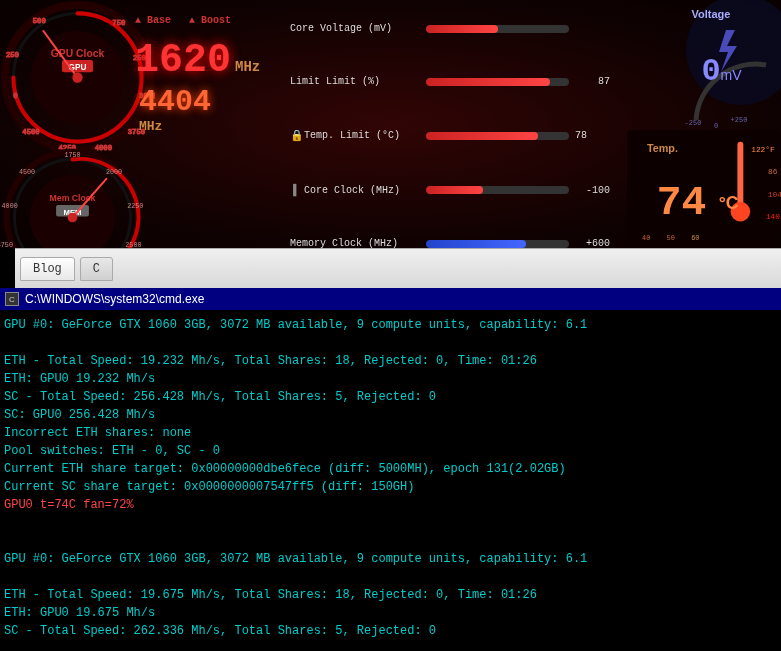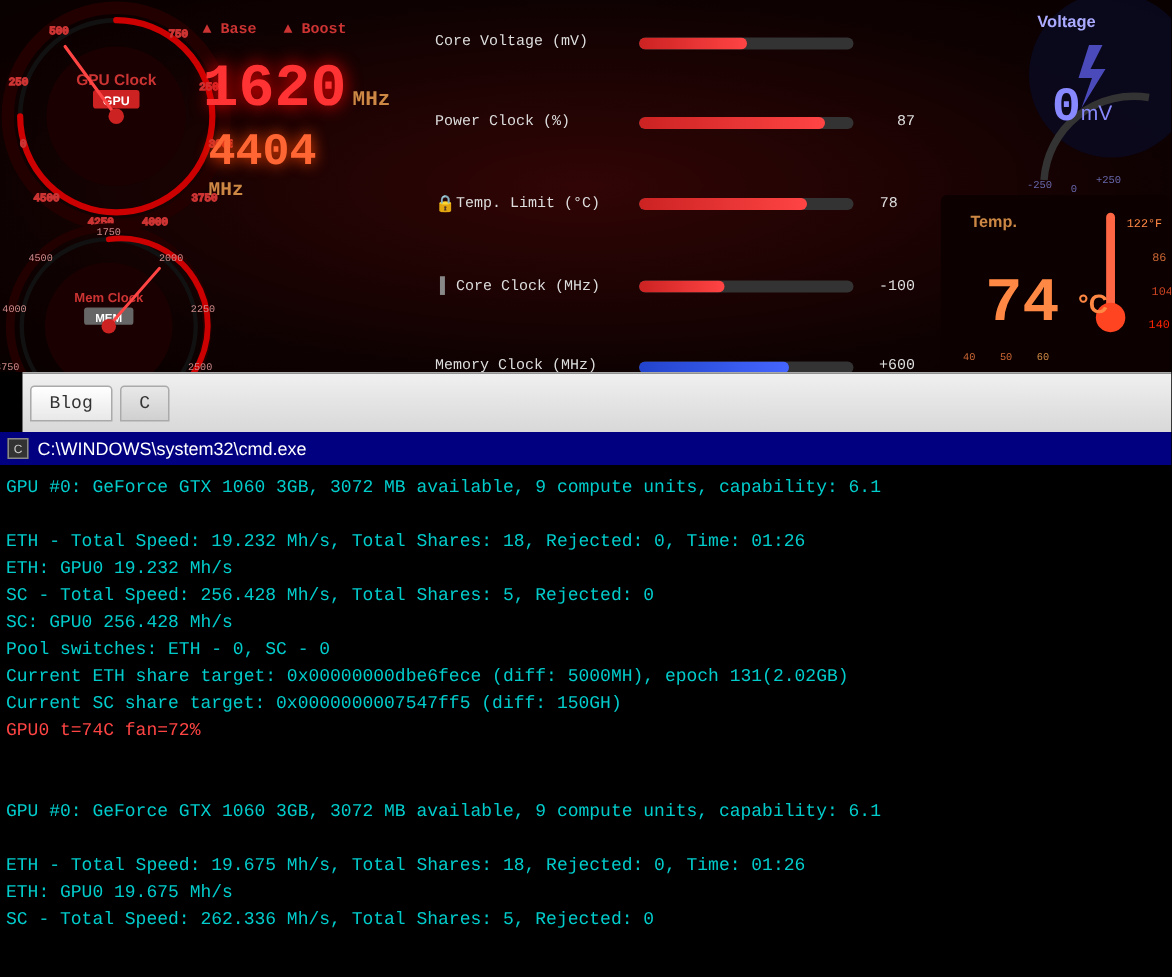--- a/index.html
+++ b/index.html
@@ -226,34 +226,34 @@
 
     <div class="slider-row">
       <span class="slider-label" style="color:#ddd;font-size:10px;width:130px;">Core Voltage (mV)</span>
       <div class="slider-track" style="flex:1;height:8px;background:#333;border-radius:4px;margin:0 6px;position:relative;">
         <div style="width:50%;height:100%;background:linear-gradient(90deg,#cc2222,#ff4444);border-radius:4px;"></div>
       </div>
       <span class="slider-value" style="color:#ddd;font-size:10px;width:35px;text-align:right;"></span>
     </div>
 
     <div class="slider-row">
-      <span class="slider-label" style="color:#ddd;font-size:10px;width:130px;">Power Clock (%)</span>
+      <span class="slider-label" style="color:#ddd;font-size:10px;width:130px;">Limit Limit (%)</span>
       <div class="slider-track" style="flex:1;height:8px;background:#333;border-radius:4px;margin:0 6px;position:relative;">
         <div style="width:87%;height:100%;background:linear-gradient(90deg,#cc2222,#ff4444);border-radius:4px;"></div>
       </div>
       <span class="slider-value" style="color:#ddd;font-size:10px;width:35px;text-align:right;">87</span>
     </div>
 
     <div class="slider-row">
       <span style="color:#888;font-size:11px;width:14px;">🔒</span>
       <span class="slider-label" style="color:#ddd;font-size:10px;width:116px;">Temp. Limit (°C)</span>
       <div class="slider-track" style="flex:1;height:8px;background:#333;border-radius:4px;margin:0 6px;position:relative;">
         <div style="width:78%;height:100%;background:linear-gradient(90deg,#cc2222,#ff4444);border-radius:4px;"></div>
       </div>
-      <span class="slider-value" style="color:#ddd;font-size:10px;width:35px;text-align:center;">78</span>
+      <span class="slider-value" style="color:#ddd;font-size:10px;width:35px;text-align:left;">78</span>
     </div>
 
     <div class="slider-row">
       <span style="color:#888;font-size:11px;width:14px;">▐</span>
       <span class="slider-label" style="color:#ddd;font-size:10px;width:116px;">Core Clock (MHz)</span>
       <div class="slider-track" style="flex:1;height:8px;background:#333;border-radius:4px;margin:0 6px;position:relative;">
         <div style="width:40%;height:100%;background:linear-gradient(90deg,#cc2222,#ff4444);border-radius:4px;"></div>
       </div>
       <span class="slider-value" style="color:#ddd;font-size:10px;width:35px;text-align:right;">-100</span>
     </div>
@@ -339,20 +339,21 @@
   <span>C:\WINDOWS\system32\cmd.exe</span>
 </div>
 
 <div class="cmd-window" id="cmd-output">
 <div class="cmd-line" style="color: rgb(0, 204, 204);">GPU #0: GeForce GTX 1060 3GB, 3072 MB available, 9 compute units, capability: 6.1</div>
     <div class="cmd-line" style="color: rgb(204, 204, 204);">&nbsp;</div>
     <div class="cmd-line" style="color: rgb(0, 204, 204);">ETH - Total Speed: 19.232 Mh/s, Total Shares: 18, Rejected: 0, Time: 01:26</div>
     <div class="cmd-line" style="color: rgb(0, 204, 204);">ETH: GPU0 19.232 Mh/s</div>
     <div class="cmd-line" style="color: rgb(0, 204, 204);">SC - Total Speed: 256.428 Mh/s, Total Shares: 5, Rejected: 0</div>
     <div class="cmd-line" style="color: rgb(0, 204, 204);">SC: GPU0 256.428 Mh/s</div>
+    <div class="cmd-line" style="color: rgb(0, 204, 204);">Incorrect ETH shares: none</div>
     <div class="cmd-line" style="color: rgb(0, 204, 204);">Pool switches: ETH - 0, SC - 0</div>
     <div class="cmd-line" style="color: rgb(0, 204, 204);">Current ETH share target: 0x00000000dbe6fece (diff: 5000MH), epoch 131(2.02GB)</div>
     <div class="cmd-line" style="color: rgb(0, 204, 204);">Current SC share target: 0x0000000007547ff5 (diff: 150GH)</div>
     <div class="cmd-line" style="color: rgb(255, 68, 68);">GPU0 t=74C fan=72%</div>
     <div class="cmd-line" style="color: rgb(204, 204, 204);">&nbsp;</div>
     <div class="cmd-line" style="color: rgb(204, 204, 204);">&nbsp;</div>
     <div class="cmd-line" style="color: rgb(0, 204, 204);">GPU #0: GeForce GTX 1060 3GB, 3072 MB available, 9 compute units, capability: 6.1</div>
     <div class="cmd-line" style="color: rgb(204, 204, 204);">&nbsp;</div>
     <div class="cmd-line" style="color: rgb(0, 204, 204);">ETH - Total Speed: 19.675 Mh/s, Total Shares: 18, Rejected: 0, Time: 01:26</div>
     <div class="cmd-line" style="color: rgb(0, 204, 204);">ETH: GPU0 19.675 Mh/s</div>

